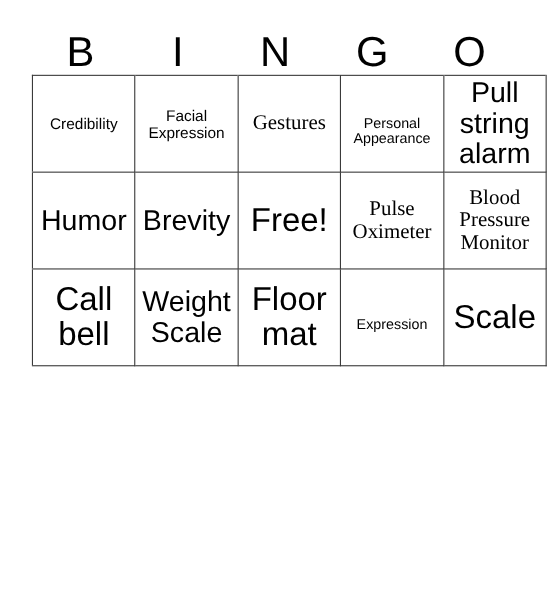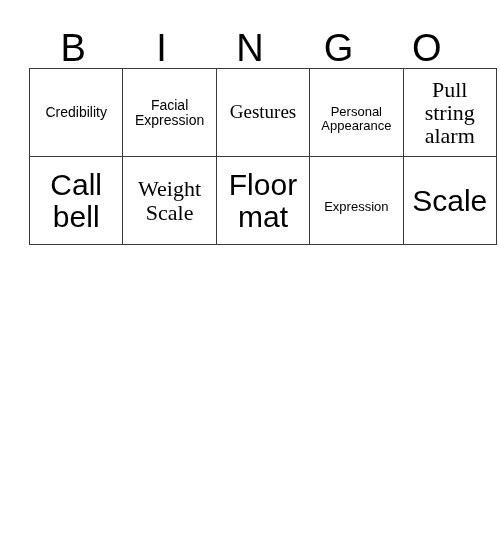--- a/index.html
+++ b/index.html
@@ -62,21 +62,21 @@
     display: block;
     line-height: 1.06;
     color: #000000;
     word-wrap: break-word;
   }
 
   
   .fs-xs   { font-size: 13px; margin-top: 12px; }
   .fs-sm   { font-size: 14px; }
   .fs-md   { font-size: 19px; font-family: Liberation Serif, serif; }
-  .fs-lg   { font-size: 22px; font-family: Liberation Serif, serif; }
+  .fs-lg   { font-size: 26px; }
   .fs-xl   { font-size: 26px; }
   .fs-xxl  { font-size: 30px; }
 </style>
 </head>
 <body>
 
 <div id="bingo-card">
 
   <div id="bingo-header">
     <div class="header-letter">B</div>
@@ -100,20 +100,37 @@
           </td>
         <td>
             <span class="cell-text fs-xs">Personal Appearance</span>
           </td>
         <td>
             <span class="cell-text fs-lg">Pull string alarm</span>
           </td>
       </tr>
       <tr>
         <td>
+            <span class="cell-text fs-xl">Humor</span>
+          </td>
+        <td>
+            <span class="cell-text fs-xl">Brevity</span>
+          </td>
+        <td>
+            <span class="cell-text fs-xxl">Free!</span>
+          </td>
+        <td>
+            <span class="cell-text fs-md">Pulse Oximeter</span>
+          </td>
+        <td>
+            <span class="cell-text fs-md">Blood Pressure Monitor</span>
+          </td>
+      </tr>
+      <tr>
+        <td>
             <span class="cell-text fs-xxl">Call bell</span>
           </td>
         <td>
             <span class="cell-text fs-lg">Weight Scale</span>
           </td>
         <td>
             <span class="cell-text fs-xxl">Floor mat</span>
           </td>
         <td>
             <span class="cell-text fs-xs">Expression</span>

